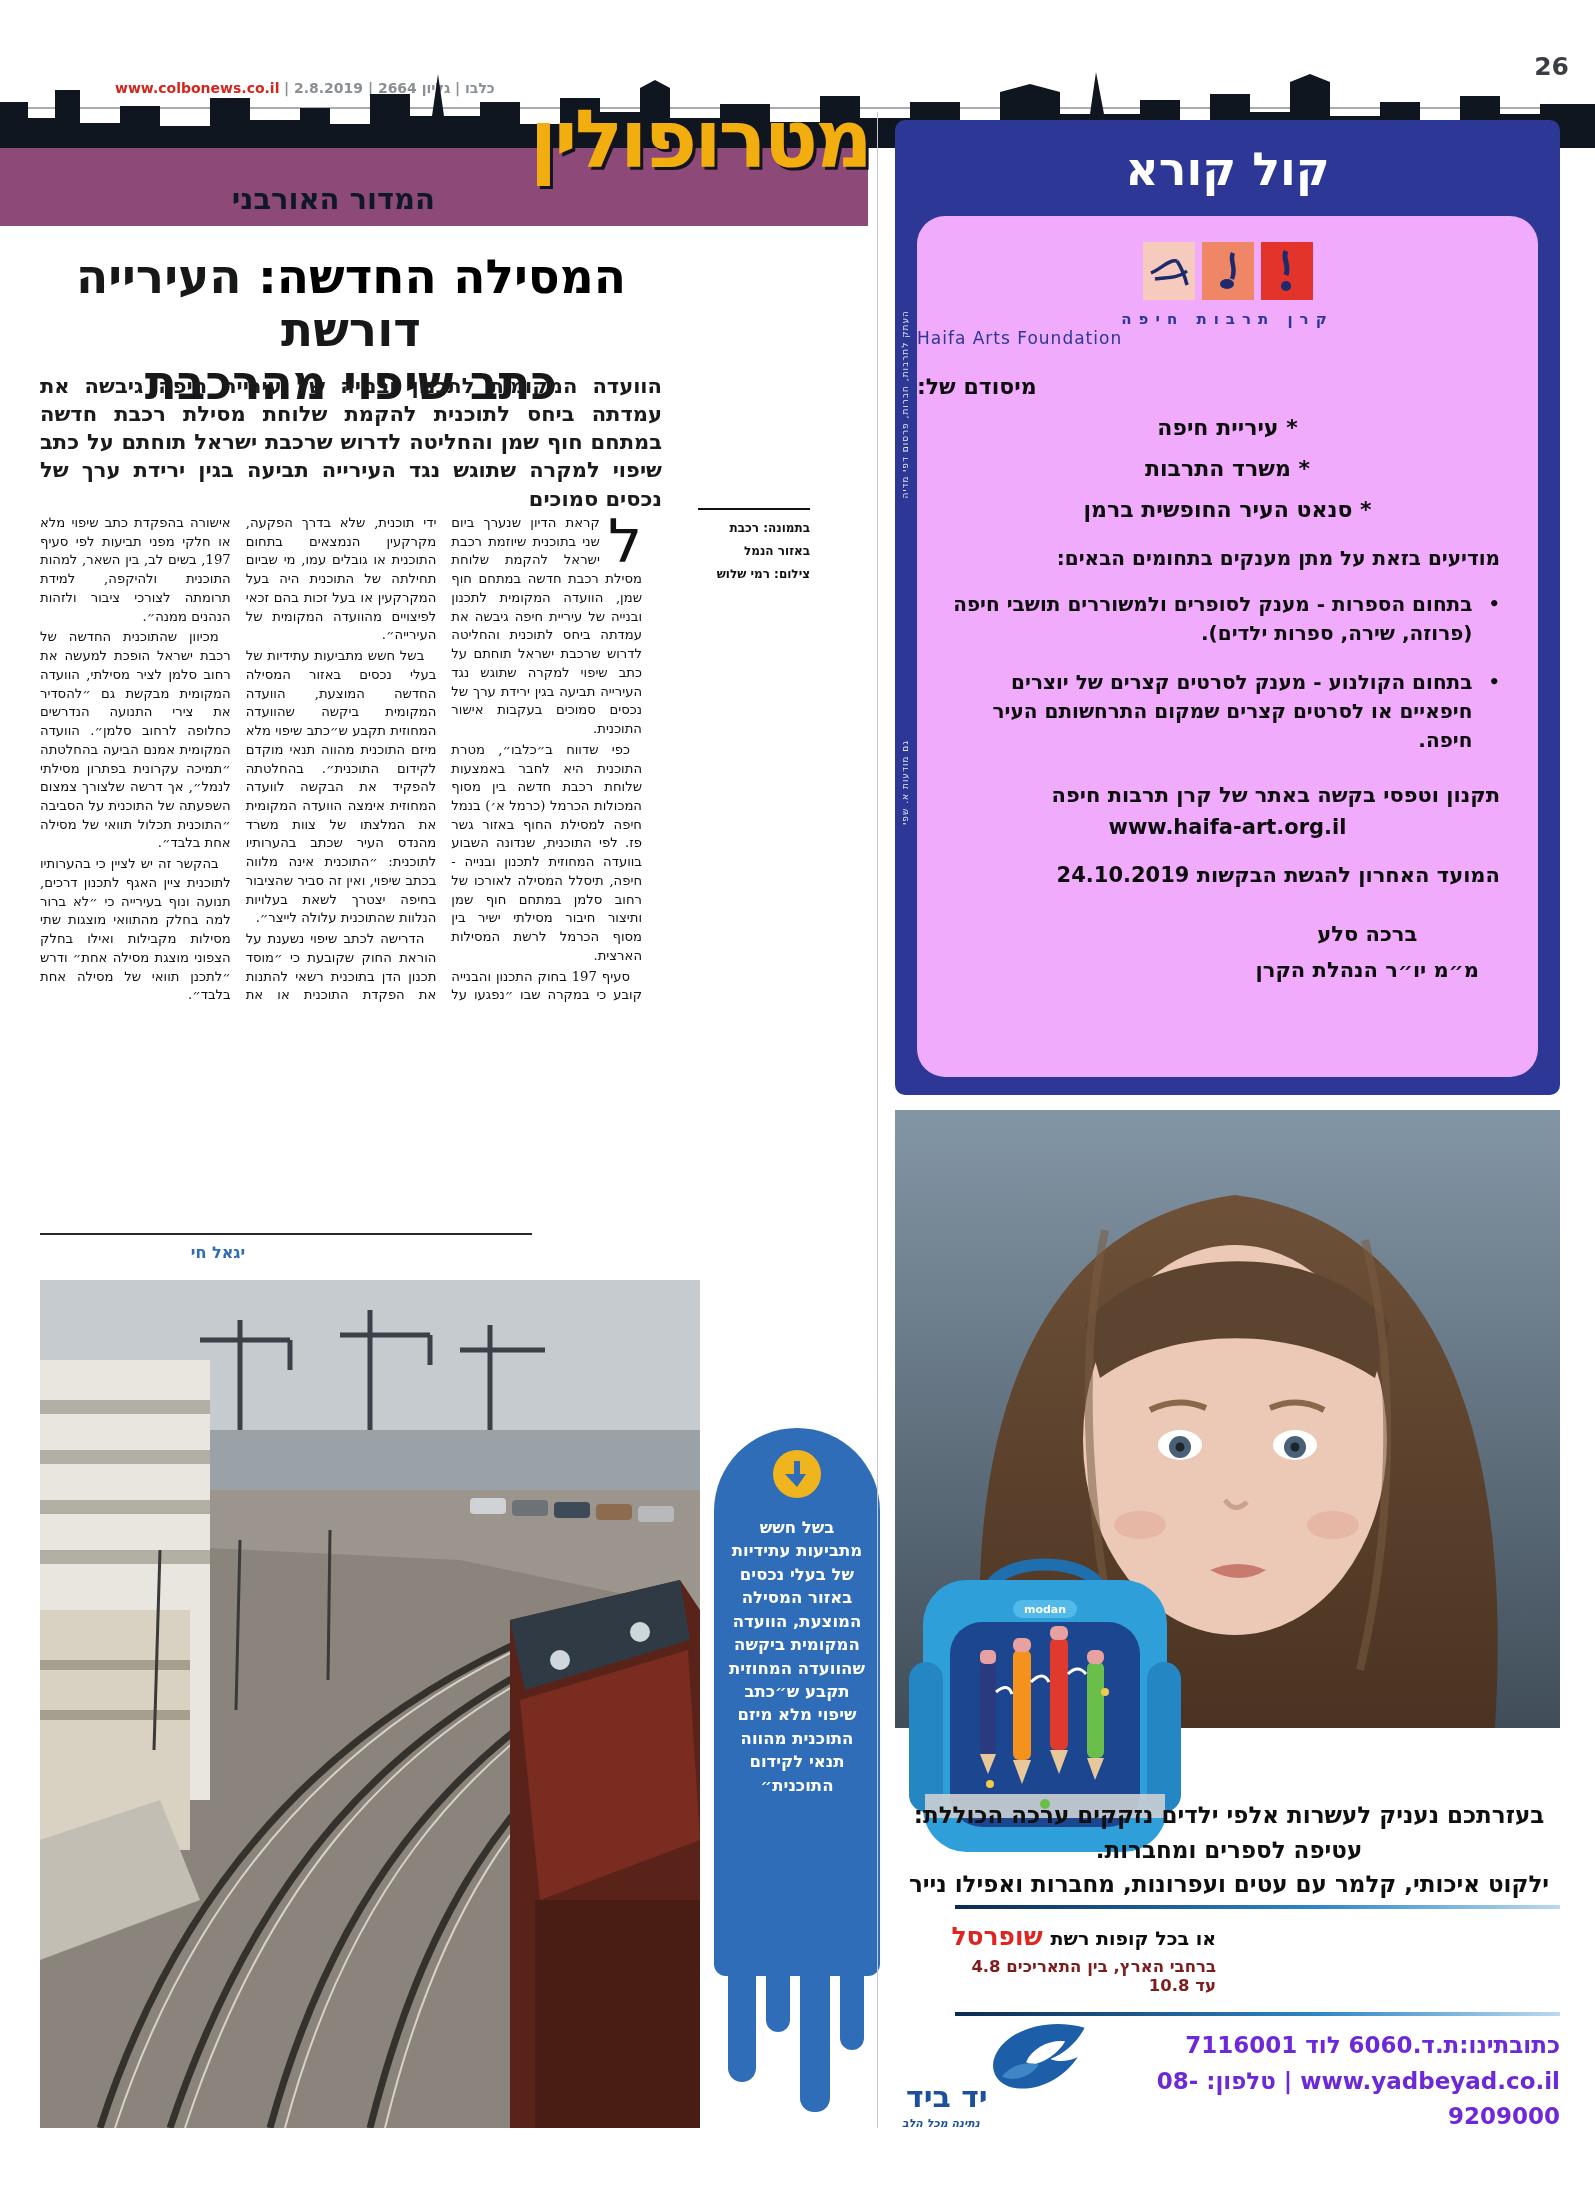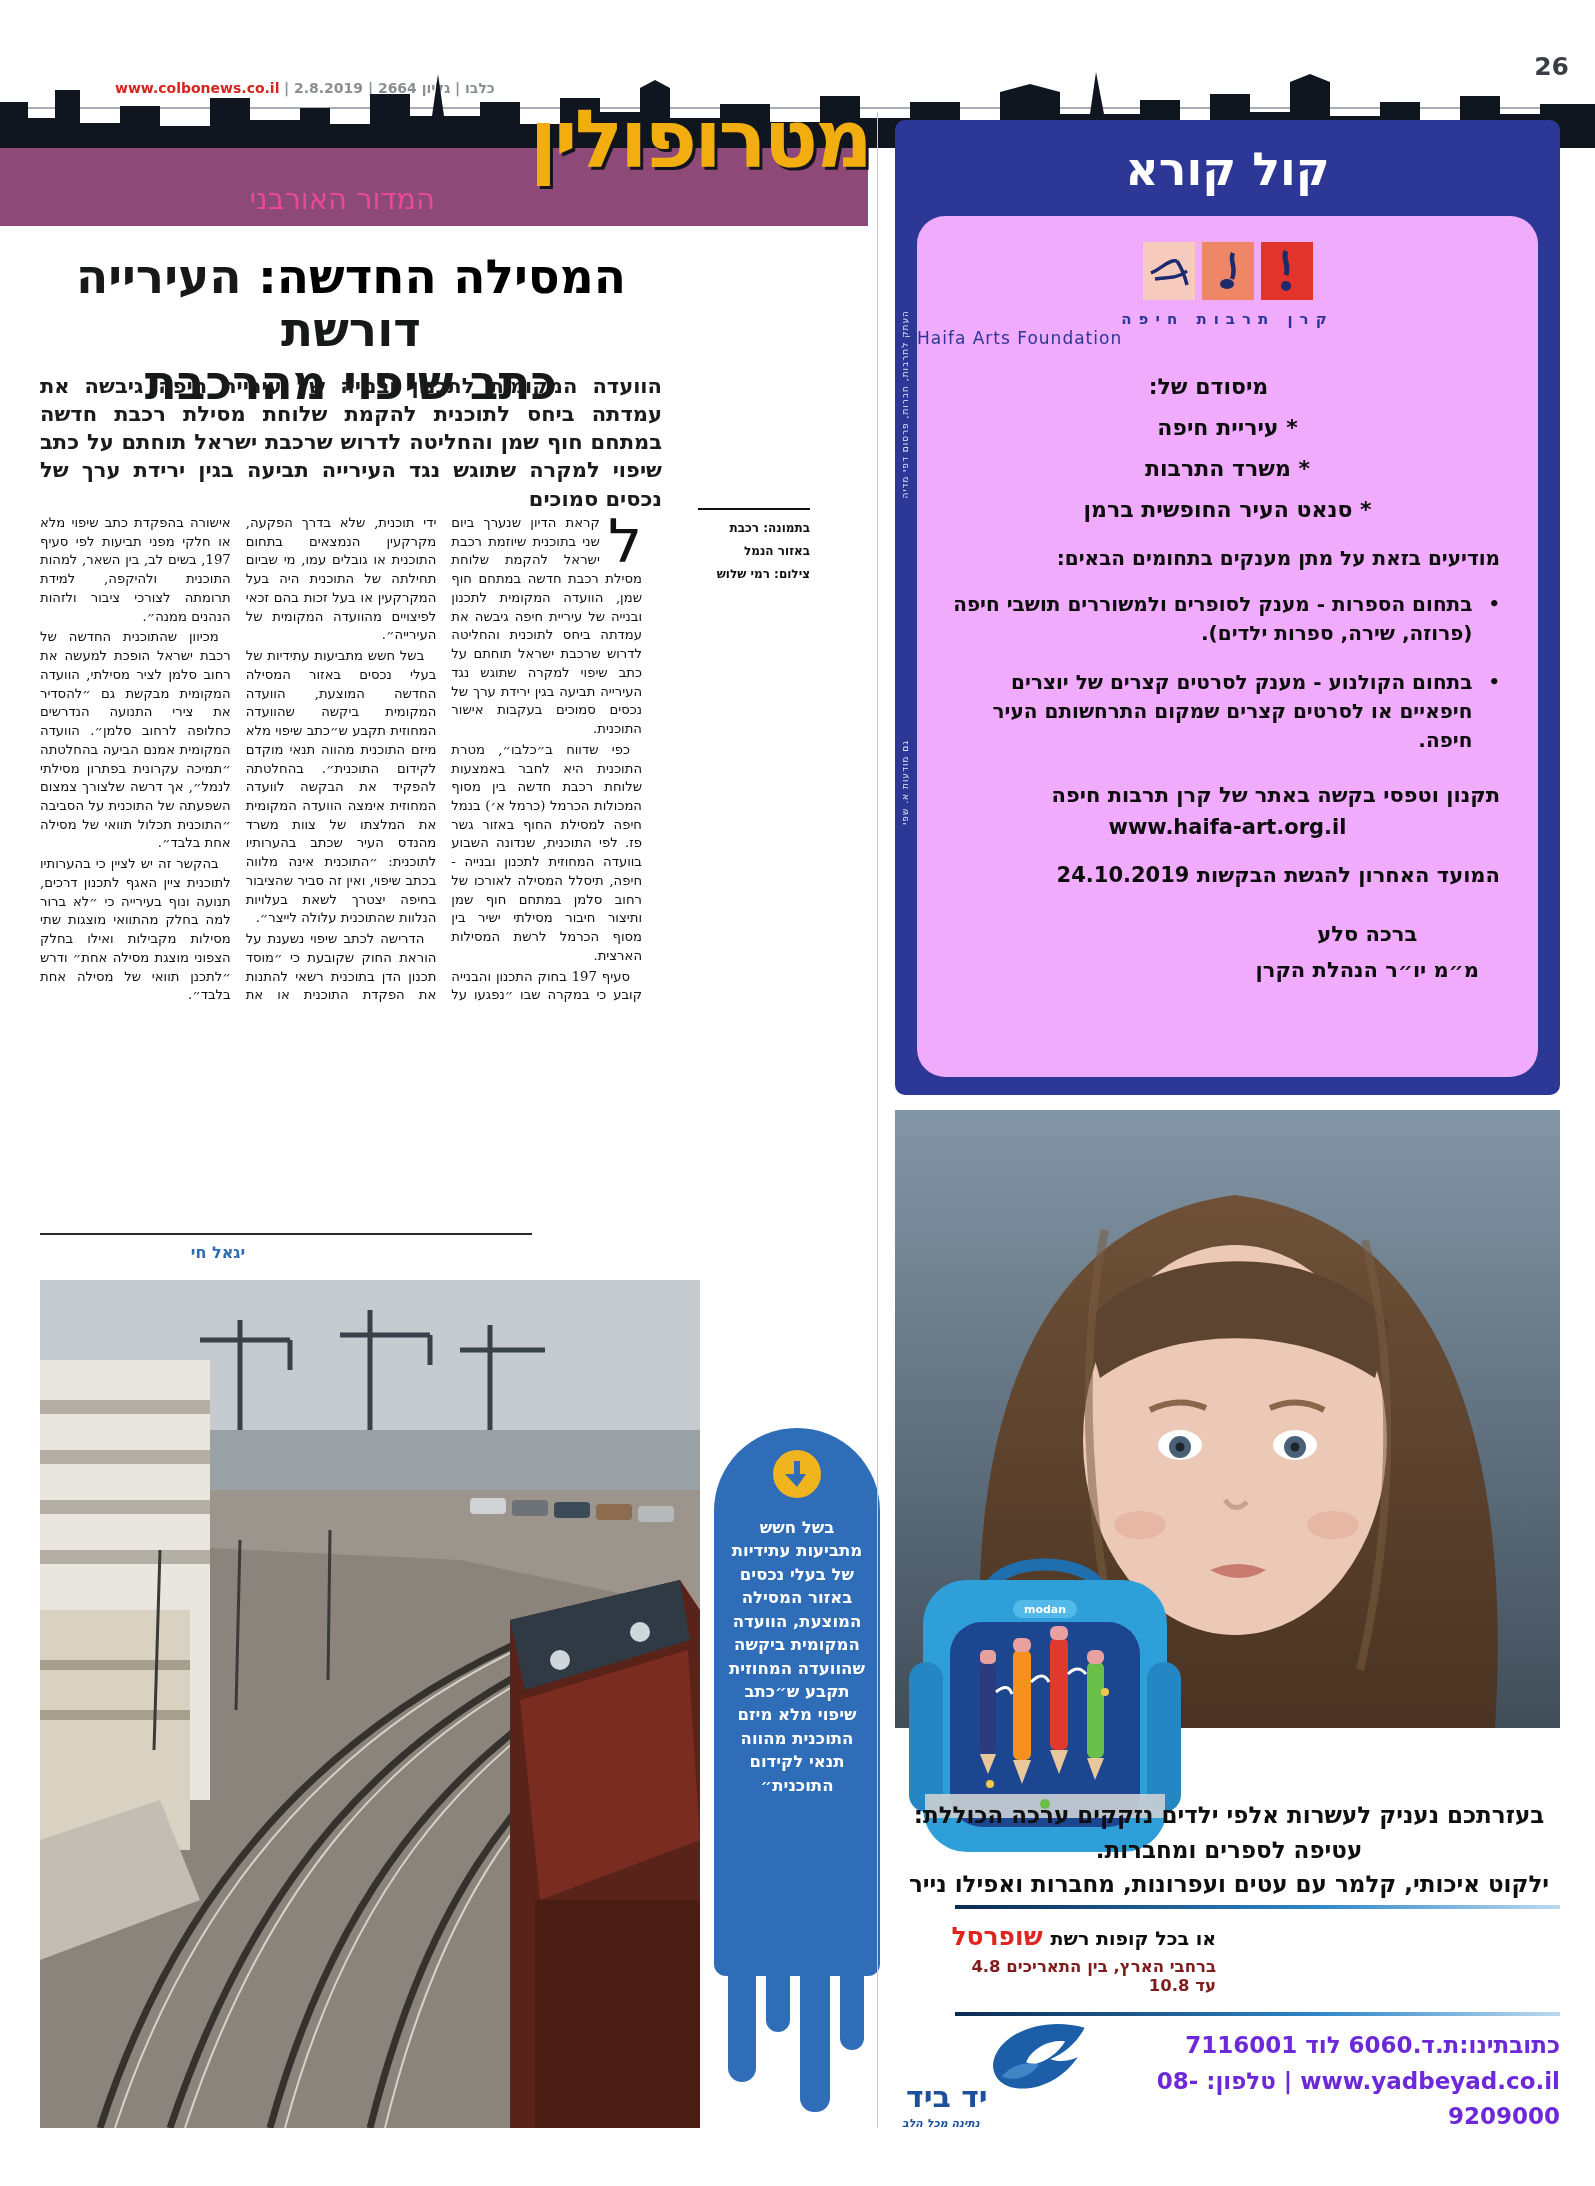--- a/index.html
+++ b/index.html
@@ -12,21 +12,21 @@
   .header-meta{top:80px;left:115px;font-size:14px;direction:ltr;white-space:nowrap;}
   .header-meta .url{color:#d6251d;font-weight:700;}
   .header-meta .issue{color:#8a8f94;font-weight:600;}
   .page-num{top:52px;right:26px;font-size:25px;font-weight:700;color:#3a3e44;}
   .skyline{top:68px;left:0;width:1595px;height:80px;}
 
   
   .purple-band{top:148px;left:0;width:868px;height:78px;background:#8d4a79;}
   .metro-logo{top:100px;right:725px;font-size:80px;font-weight:900;color:#f2ad0f;
       letter-spacing:-3px;text-shadow:3px 3px 0 #14141e;line-height:1;direction:rtl;}
-  .section-subtitle{top:182px;right:1160px;color:#ec4899;font-size:29px;font-weight:400;direction:rtl;white-space:nowrap;}
+  .section-subtitle{top:182px;right:1160px;color:#0f172a;font-size:29px;font-weight:700;direction:rtl;white-space:nowrap;}
 
   
   .headline{top:250px;left:40px;width:622px;text-align:center;direction:rtl;
       font-size:47px;font-weight:800;line-height:1.13;color:#17181a;}
   .headline .hl{color:#000000;}
   .subhead{top:372px;left:40px;width:622px;direction:rtl;text-align:justify;
       font-size:21px;font-weight:700;line-height:1.34;color:#1b1b1d;}
   .photo-caption{top:508px;left:698px;width:112px;border-top:2px solid #111;padding-top:7px;
       direction:rtl;text-align:right;font-size:12px;font-weight:700;line-height:1.9;color:#111;}
   .article{top:514px;left:40px;width:602px;height:722px;columns:3;column-gap:15px;
@@ -60,21 +60,21 @@
   .ad1{top:120px;left:895px;width:665px;height:975px;background:#2c3796;border-radius:10px;}
   .ad1-title{position:absolute;top:22px;left:0;width:100%;text-align:center;color:#fff;
       font-size:46px;font-weight:800;direction:rtl;}
   .ad1-panel{position:absolute;top:96px;left:22px;right:22px;bottom:18px;background:#f0abfc;
       border-radius:28px;direction:rtl;}
   .logo-row{display:flex;justify-content:center;gap:7px;margin-top:26px;}
   .logo-sq{width:52px;height:58px;display:flex;align-items:center;justify-content:center;}
   .sq1{background:#e2342a;}.sq2{background:#ef8767;}.sq3{background:#f6cabc;}
   .haf-heb{text-align:center;color:#2c3796;font-size:15px;font-weight:700;letter-spacing:7px;margin-top:10px;}
   .haf-eng{text-align:left;color:#2c3796;font-size:17px;font-weight:400;direction:ltr;letter-spacing:1px;}
-  .founded{font-size:22px;font-weight:800;text-align:center;padding:26px 38px 0 0;color:#0d0d0d;}
+  .founded{font-size:22px;font-weight:800;text-align:left;padding:26px 38px 0 0;color:#0d0d0d;}
   .founder-line{text-align:center;font-size:22px;font-weight:800;margin-top:16px;color:#0d0d0d;}
   .announce{font-size:20px;font-weight:800;text-align:right;padding:24px 38px 0 0;color:#0d0d0d;}
   .bullet-row{display:flex;direction:rtl;padding:20px 38px 0 30px;font-size:20px;font-weight:800;
       line-height:1.45;color:#0d0d0d;}
   .bullet-dot{margin-left:16px;font-size:18px;line-height:1.6;}
   .forms{font-size:21px;font-weight:800;text-align:right;padding:28px 38px 0 0;color:#0d0d0d;}
   .website1{text-align:center;font-size:21px;font-weight:600;direction:ltr;margin-top:8px;color:#0d0d0d;}
   .deadline{font-size:21px;font-weight:800;text-align:right;padding:24px 38px 0 0;color:#0d0d0d;}
   .signature{margin:30px 0 0 auto;width:55%;text-align:center;font-size:21px;font-weight:800;
       line-height:1.7;color:#0d0d0d;}

